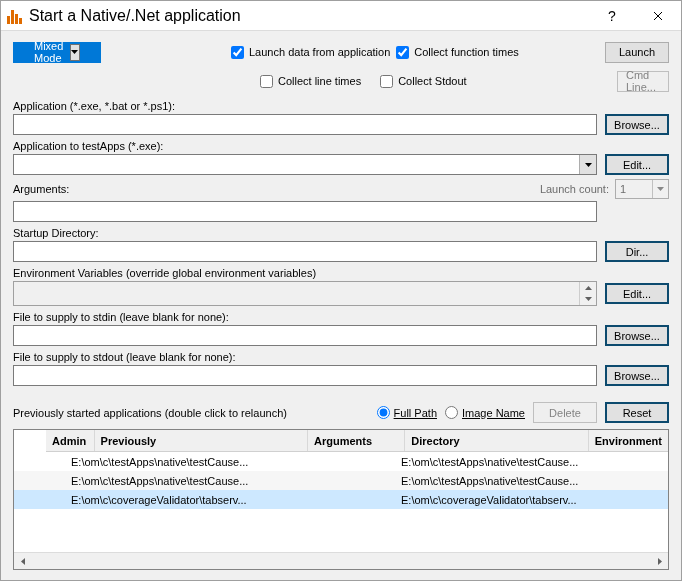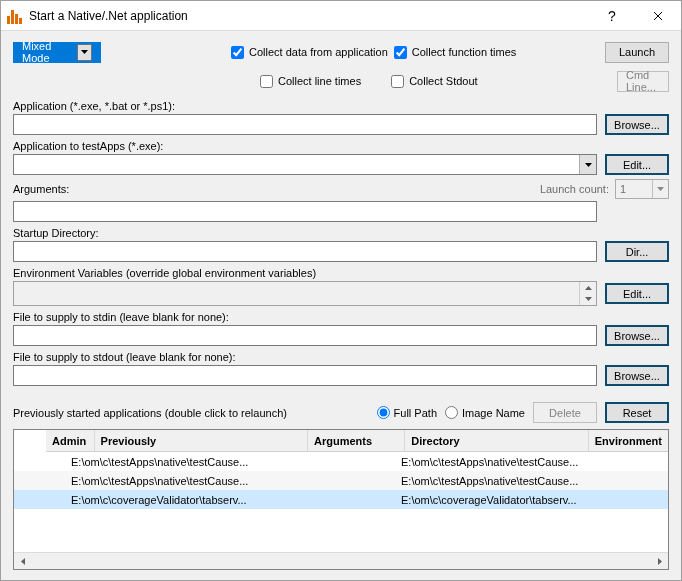--- a/index.html
+++ b/index.html
@@ -5,51 +5,51 @@
 * { box-sizing: border-box; margin: 0; padding: 0; font-family: "Segoe UI", Tahoma, sans-serif; font-size: 11px; }
 body { background: #f0f0f0; width: 682px; height: 581px; overflow: hidden; }
 .window { width: 682px; height: 581px; background: #f0f0f0; border: 1px solid #9f9f9f; display: flex; flex-direction: column; }
 .titlebar { height: 30px; background: #fff; display: flex; align-items: center; padding: 0 0 0 6px; border-bottom: 1px solid #dcdcdc; }
 .titlebar .icon { width: 16px; height: 16px; margin-right: 6px; display:flex; align-items:flex-end; gap:1px;}
 .titlebar .icon span{display:inline-block;width:3px;background:#e06c00;}
 .titlebar .icon span:nth-child(1){height:8px;}
 .titlebar .icon span:nth-child(2){height:14px;}
 .titlebar .icon span:nth-child(3){height:10px;}
 .titlebar .icon span:nth-child(4){height:6px;}
-.titlebar .title { flex: 1; font-size: 12px; color:#000;}
+.titlebar .title { flex: 1; font-size: 16px; color:#000;}
 .titlebar .winbtn { width: 46px; height: 29px; display: flex; align-items: center; justify-content: center; font-size: 14px; color:#000;}
 .content { flex: 1; padding: 8px 12px 10px 12px; display: flex; flex-direction: column; }
 .row1 { display: flex; align-items: center; height:26px; margin-bottom:6px;}
-.dropdown { width: 88px; height: 21px; background: #0078d7; color: #fff; display: flex; align-items: center; padding: 0 8px; border:1px solid #0078d7;}
+.dropdown { width: 88px; height: 21px; background: #0078d7; color: #fff; display: flex; align-items: center; padding: 0 20px; border:1px solid #0078d7;}
 .dropdown .dd-arrow { width: 16px; height: 17px; background: #e1e1e1; margin-left: auto; display: flex; align-items: center; justify-content: center; border:1px solid #707070;}
 .dd-arrow svg{width:7px;height:4px;}
 .checks { display:flex; gap:6px; align-items:center; margin-left:130px;}
 .chk { display: flex; align-items: center; gap: 5px; }
 .chk input { width: 13px; height: 13px; }
 .btncol { display:flex; flex-direction:column; gap:6px; margin-left:auto; width:64px;}
 .button { height: 21px; border: 1px solid #adadad; background: #e1e1e1; display: flex; align-items: center; justify-content: center; padding:0 8px; color:#000;}
 .button.disabled {color:#838383; border-color:#bfbfbf; background:#efefef;}
-.row2 {display:flex; gap:16px; align-items:center; margin-left:224px; height:20px; margin-bottom:4px;padding-left:23px;}
+.row2 {display:flex; gap:5px; align-items:center; margin-left:224px; height:20px; margin-bottom:4px;padding-left:23px;}
 .section-label { color: #000; margin-top:5px; margin-bottom:2px;}
 .input-row { display:flex; gap:8px; align-items:center;}
 .text-input { flex:1; height:21px; border:1px solid #7a7a7a; background:#fff; padding:0 3px;}
 .combo-input { flex:1; height:21px; border:1px solid #7a7a7a; background:#fff; display:flex; align-items:center;}
 .combo-input .ca { width:17px; height:19px; background:#e1e1e1; border-left:1px solid #adadad; margin-left:auto; display:flex; align-items:center; justify-content:center;}
 .side-btn { width:64px; height:21px; border:2px solid #0c4a6e; background:#e1e1e1; display:flex; align-items:center; justify-content:center;}
 .lc-row { display:flex; align-items:center; margin-top:4px;}
 .lc-row .lcl { margin-left:auto; color:#6d6d6d; margin-right:6px;text-align:center;}
 .lc-row .spin { width:54px; height:20px; border:1px solid #adadad; background:#f0f0f0; display:flex; align-items:center; color:#6d6d6d; padding-left:4px;}
 .lc-row .spin .sp { width:16px; height:18px; margin-left:auto; border-left:1px solid #c0c0c0; display:flex; align-items:center; justify-content:center;}
 .env-area { height:25px; border:1px solid #a0a0a0; background:#f0f0f0; display:flex;}
 .env-area .scroll {width:17px; display:flex; flex-direction:column;}
 .env-area .sb {flex:1; background:#f0f0f0; display:flex; align-items:center; justify-content:center; border-left:1px solid #cdcdcd;}
 .prev-row{display:flex; align-items:center; margin-top:16px; gap:8px;}
 .prev-row .lbl{flex:0 0 auto;}
 .prev-row .radios{display:flex; gap:8px; margin-left:auto; align-items:center;}
-.radio{display:flex; align-items:center; gap:4px;}
+.radio{display:flex; align-items:center; gap:4px;text-decoration:underline;}
 .table-wrap{border:1px solid #828282; margin-top:6px; background:#fff; flex:1; display:flex; flex-direction:column; min-height:0;}
 .thead{display:flex; background:#f0f0f0; border-bottom:1px solid #d0d0d0; height:22px;margin-left:32px;}
 .th{padding:3px 6px; font-weight:bold; border-right:1px solid #d8d8d8; display:flex; align-items:center;}
 .th.admin{width:51px;} .th.app{width:227px;} .th.args{width:103px;} .th.dir{width:195px;} .th.env{flex:1; border-right:none;}
 .tbody{flex:1; overflow:hidden;}
 .tr{display:flex; height:19px; align-items:center;}
 .tr:nth-child(odd){background:#fff;}
 .tr:nth-child(even){background:#f6f6f6;}
 .tr.sel{background:#cde8ff;}
 .td{padding:0 6px; white-space:nowrap; overflow:hidden; text-overflow:ellipsis;}
@@ -86,21 +86,21 @@
         <span>Mixed Mode</span>
         <div class="dd-arrow">
           <svg viewBox="0 0 7 4">
               <path d="M0 0 L3.5 4 L7 0 Z" fill="#000"></path>
             </svg>
         </div>
       </div>
       <div class="checks">
         <label class="chk">
             <input type="checkbox" checked="" style="">
-            <span>Collect data from application</span>
+            <span>Launch data from application</span>
           </label>
         <label class="chk">
             <input type="checkbox" checked="" style="">
             <span>Collect function times</span>
           </label>
       </div>
       <div class="btncol">
         <div class="button">Launch</div>
       </div>
     </div>

